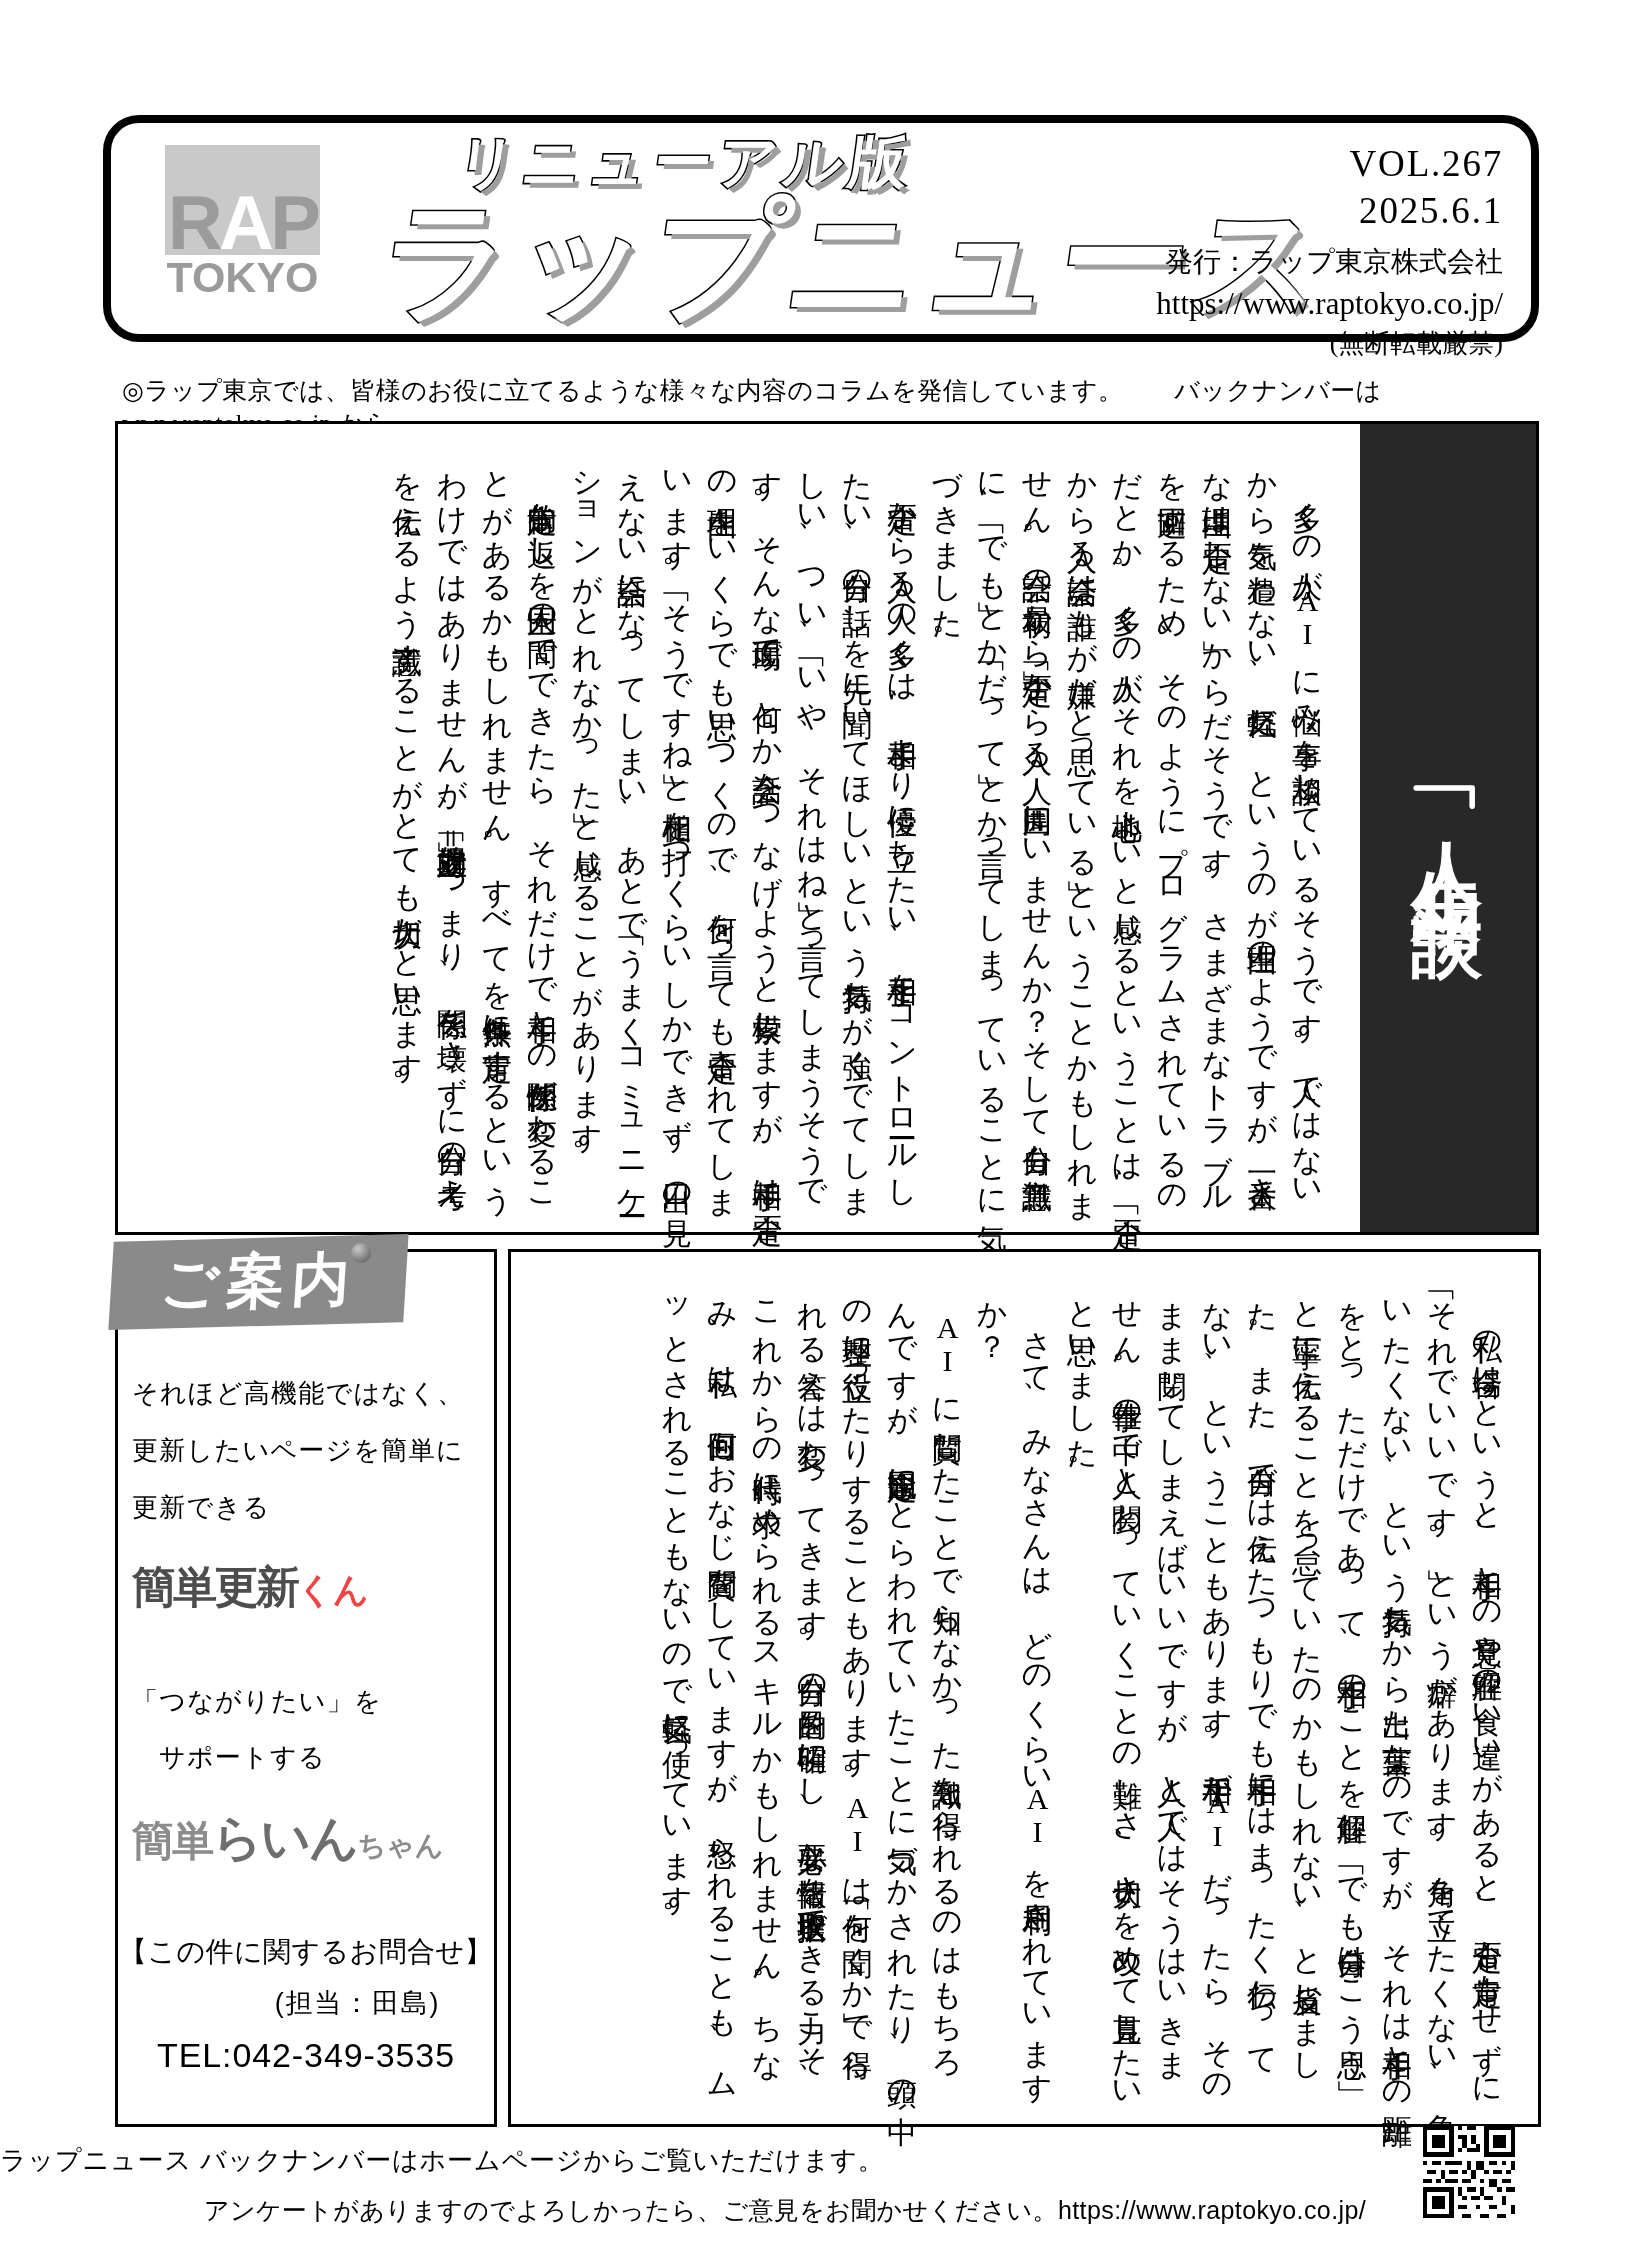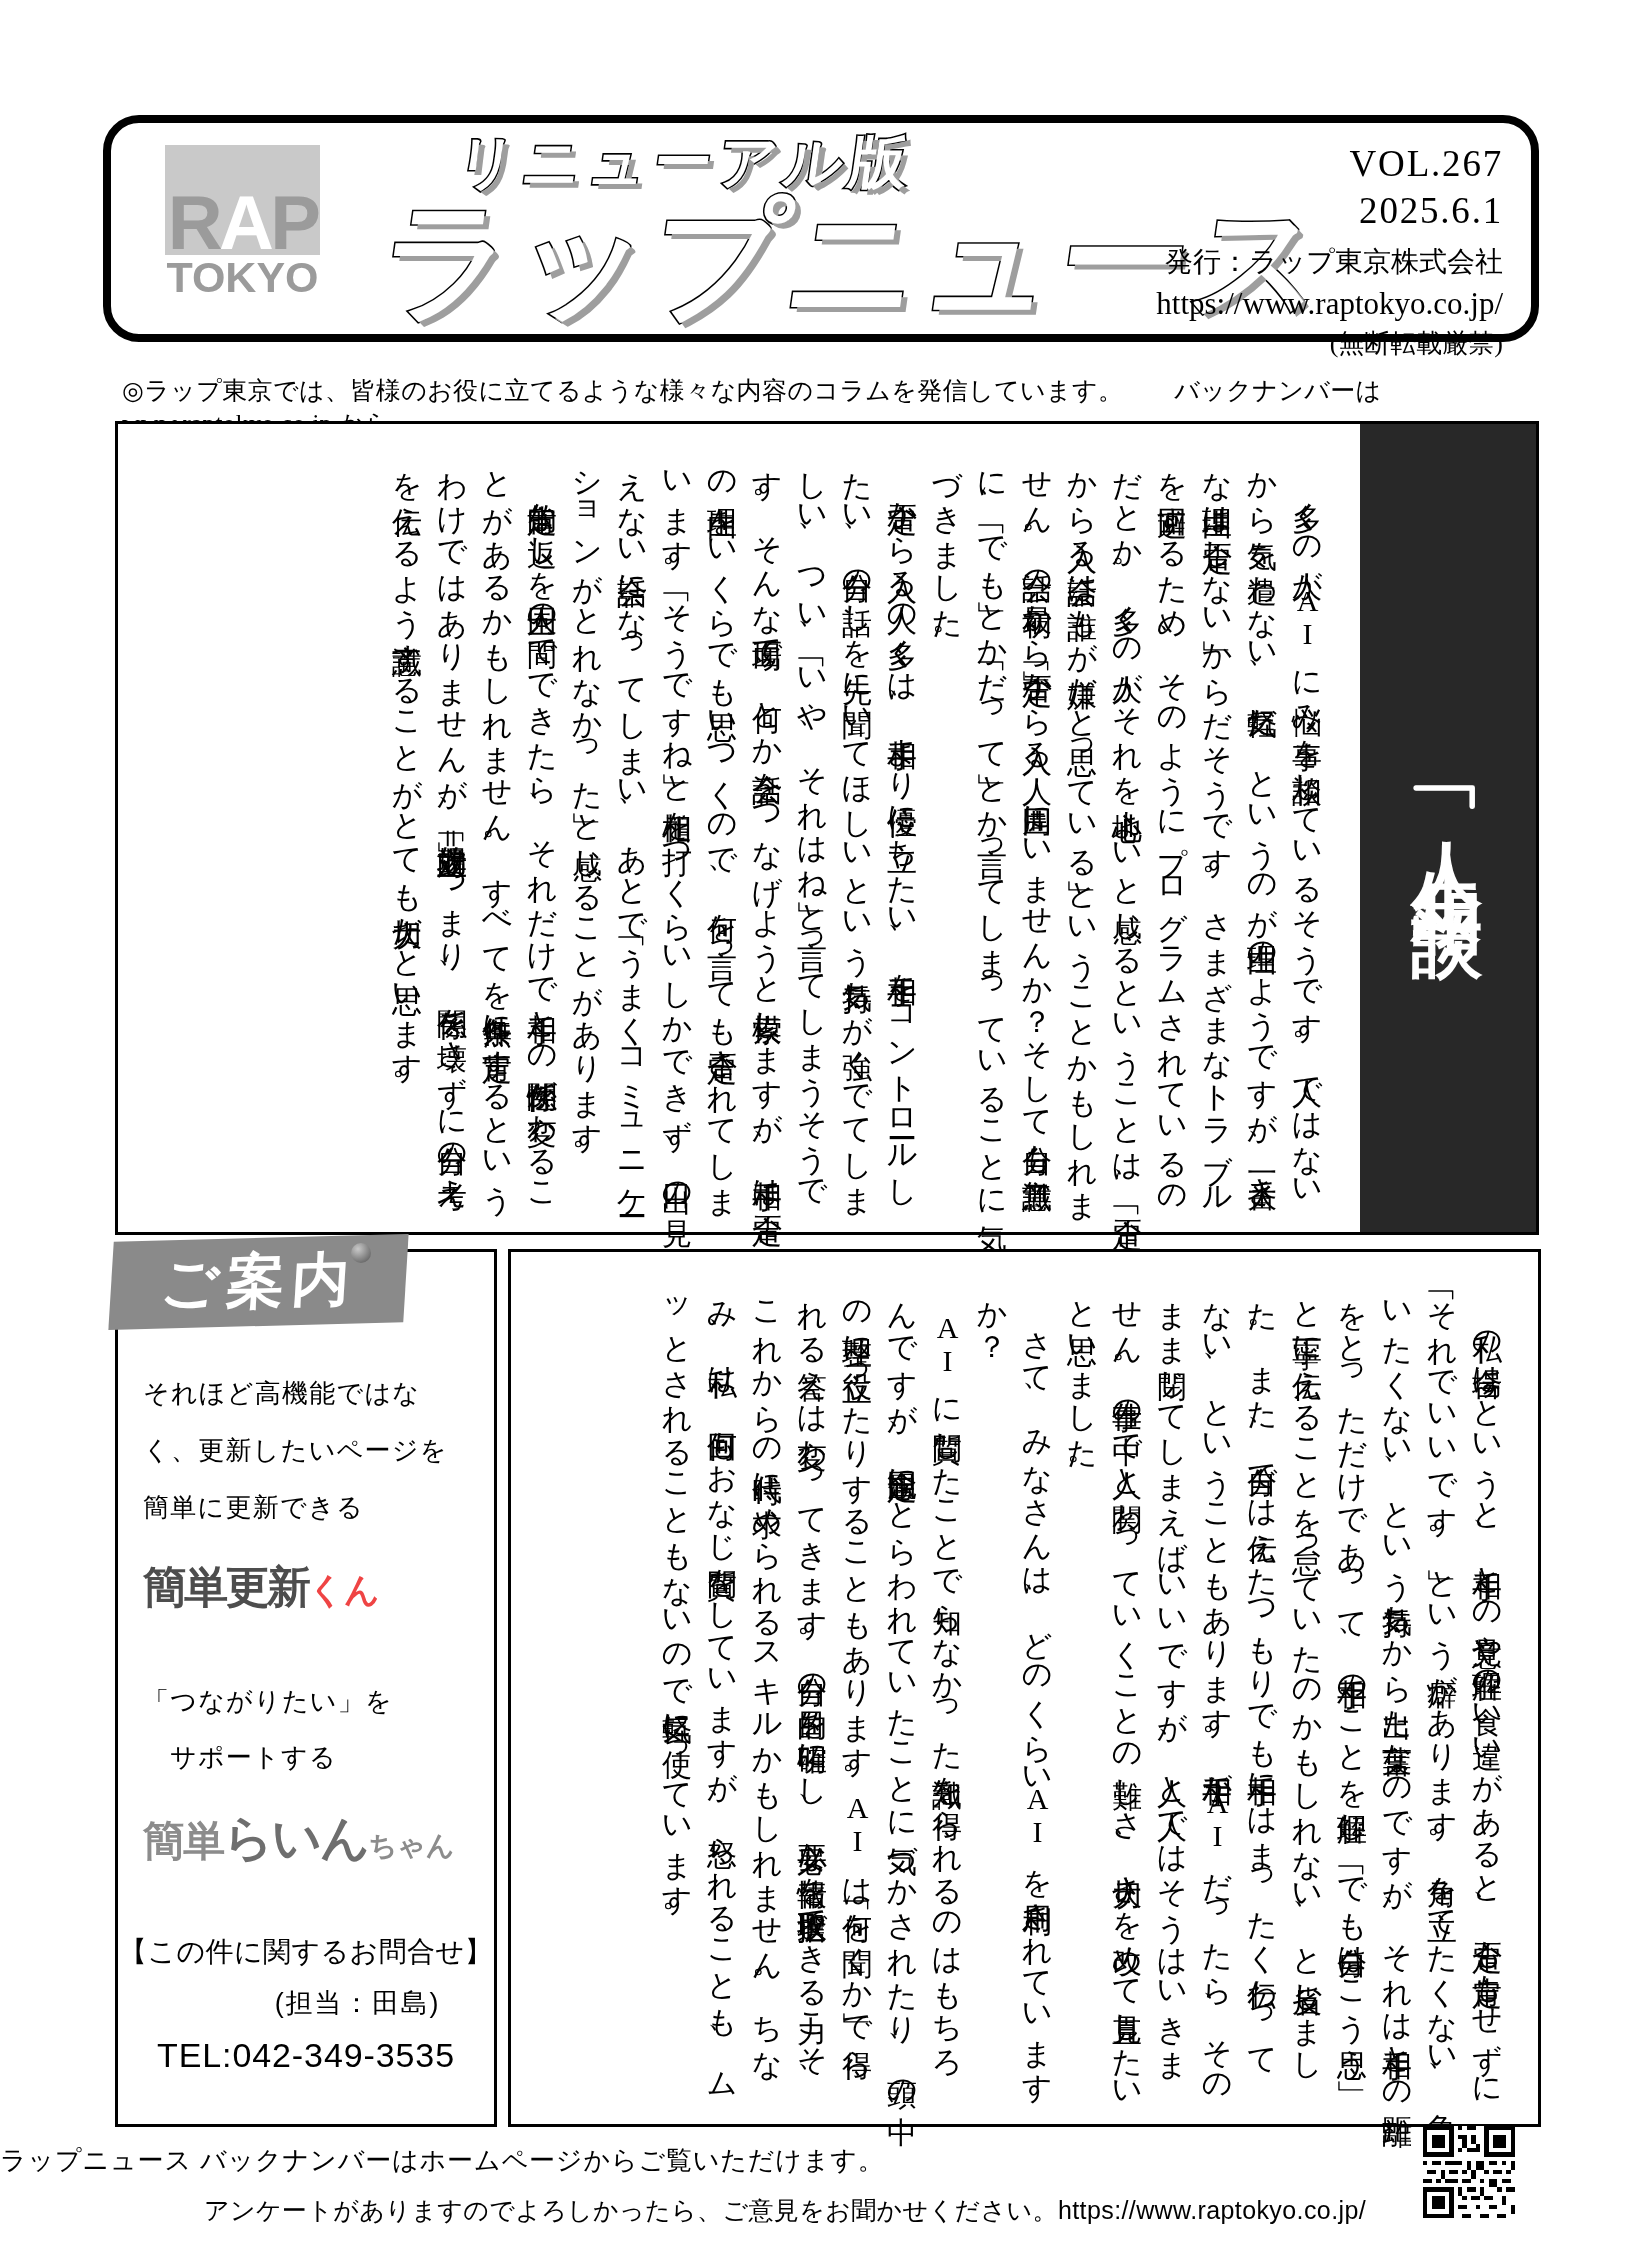--- a/index.html
+++ b/index.html
@@ -53,21 +53,21 @@
   .a2-text{position:absolute;inset:0;padding:29px 28px;}
 
   
   .sidebar{position:absolute;left:115px;top:1249px;width:382px;height:878px;
            border:3.6px solid #000;background:#fff;box-sizing:border-box;}
   .guide-label{position:absolute;top:-14.4px;left:-7.2px;width:295px;height:88px;background:#8a8a8a;
                transform:rotate(-1.5deg) skewX(-5deg);display:flex;align-items:center;justify-content:center;}
   .guide-label-text{font-weight:900;font-size:58px;color:#fff;letter-spacing:7.2px;}
   .pin{position:absolute;top:-9px;left:62%;width:20px;height:20px;border-radius:50%;
        background:radial-gradient(circle at 35% 30%,#c9c9c9,#4e4e4e);}
-  .guide-content{position:relative;height:100%;padding:113px 25px 0;box-sizing:border-box;}
+  .guide-content{position:relative;height:100%;padding:113px 14px 0;box-sizing:border-box;}
   .guide-intro{font-size:26px;line-height:2.2;letter-spacing:1.3px;margin:0;}
   .product1{margin-top:21px;white-space:nowrap;color:#4d4d4d;}
   .p1name{font-weight:700;font-size:44px;letter-spacing:-2.7px;}
   .p1suffix{font-weight:900;font-size:35px;color:#ef4444;}
   .support1{margin:67px 0 0;font-size:26px;letter-spacing:1.3px;}
   .support2{margin:21px 0 0 27px;font-size:26px;letter-spacing:1.3px;}
   .product2{margin-top:31.5px;white-space:nowrap;}
   .p2prefix{font-weight:900;font-size:42px;color:#8c8c8c;letter-spacing:-1.8px;}
   .p2name{font-weight:900;font-size:49px;color:#6e6e6e;letter-spacing:-1.8px;}
   .p2suffix{font-weight:900;font-size:28px;color:#8c8c8c;}

